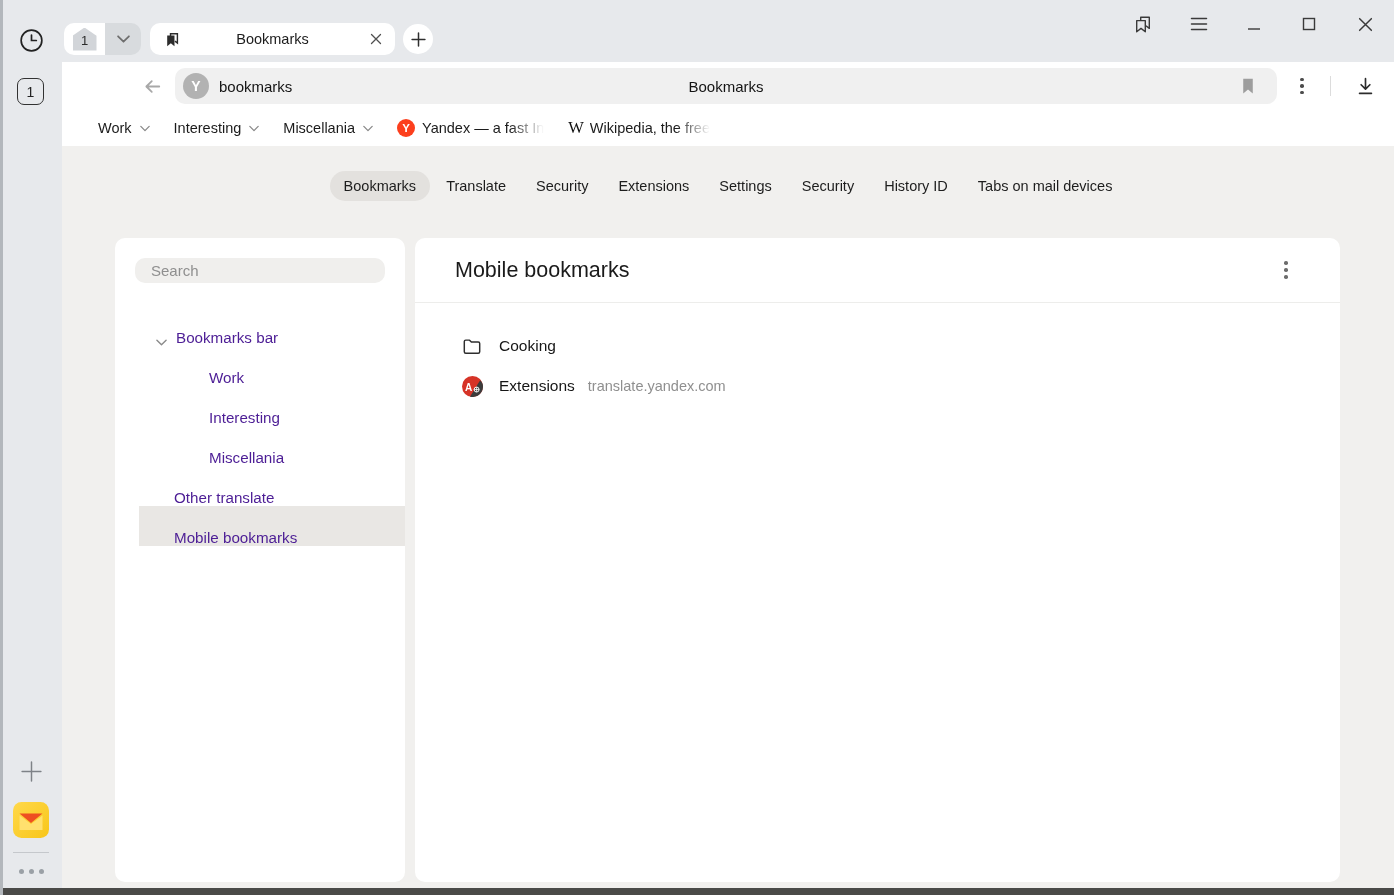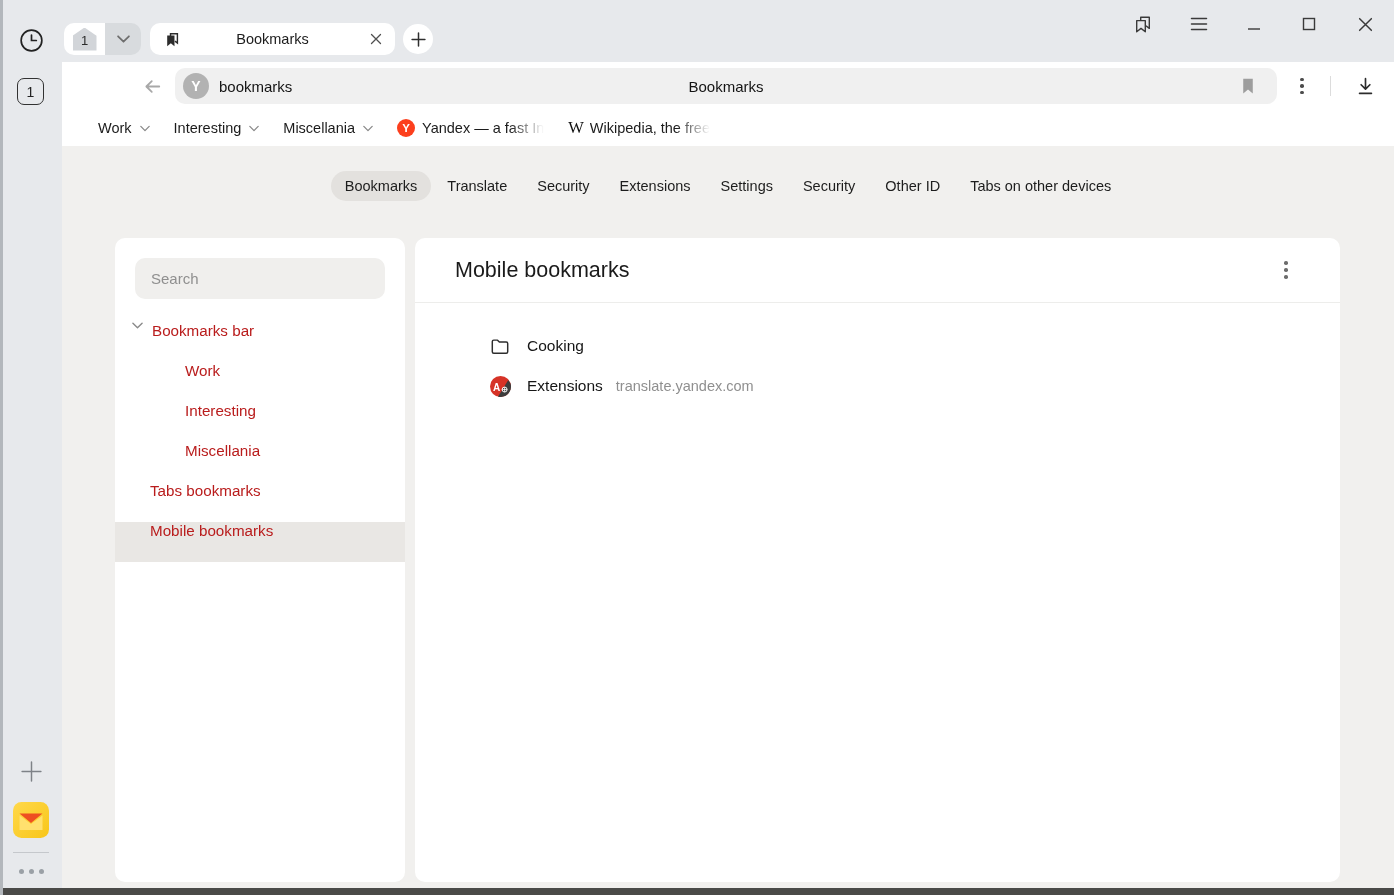--- a/index.html
+++ b/index.html
@@ -77,38 +77,38 @@
 
   .navrow { position:absolute; left:0; right:0; top:25px; display:flex; justify-content:center; gap:2px; }
   .nav-item { padding:7px 14px; font-size:14.5px; color:#1d1d1d; border-radius:17px; cursor:pointer; white-space:nowrap; }
   .nav-item.selected { background:#e3e1de; }
 
   .card { position:absolute; background:#ffffff; border-radius:10px; top:92px; bottom:6px; }
   .card-left { left:53px; width:290px; }
   .card-right { left:353px; right:54px; }
 
   
-  .searchbox { margin:20px 20px 0 20px; height:41px; background:#f0efed; border-radius:10px; display:flex; align-items:center; }
+  .searchbox { margin:20px 20px 0 20px; height:25px; background:#f0efed; border-radius:10px; display:flex; align-items:center; }
   .searchbox input { border:none; outline:none; background:transparent; width:100%; padding:0 16px; font-size:15px;
                      font-family:"Liberation Sans", sans-serif; color:#1d1d1d; }
   .searchbox input::placeholder { color:#8f8f8f; opacity:1; }
   .tree { margin-top:23px; }
-  .tree-row { height:40px; display:flex; align-items:flex-start; font-size:15.2px; color:#b91c1c; cursor:pointer; }
+  .tree-row { height:40px; display:flex; align-items:flex-end; font-size:15.2px; color:#4c1d95; cursor:pointer;margin-left:24px; }
   .tree-row .chev { margin:0 9px 0 17px; display:flex; }
   .tree-row.child { padding-left:70px; }
   .tree-row.root-plain { padding-left:35px; }
   .tree-row.selected { background:#e9e7e4; }
 
   
   .main-header { height:65px; display:flex; align-items:center; padding:0 40px; border-bottom:1px solid #ededeb; }
   .main-title { font-size:21.5px; color:#1a1a1a; flex:1; }
   .main-kebab { width:28px; height:28px; display:flex; flex-direction:column; align-items:center; justify-content:center; gap:3.5px; cursor:pointer; }
   .main-kebab i { width:3.5px; height:3.5px; border-radius:50%; background:#6d6d6d; }
   .bm-list { padding-top:23px; }
-  .bm-row { height:40px; display:flex; align-items:center; padding-left:46px; cursor:pointer;margin-left:28px; }
+  .bm-row { height:40px; display:flex; align-items:center; padding-left:46px; cursor:pointer; }
   .bm-row .ic { width:22px; height:22px; flex:none; display:flex; align-items:center; justify-content:center; }
   .bm-row .name { margin-left:16px; font-size:15.5px; color:#161616; }
   .bm-row .url { margin-left:13px; font-size:14.5px; color:#8f8f8f; }
 
   .bottom-strip { position:absolute; left:0; bottom:0; width:100%; height:7px; background:#4a4a48; }
 </style>
 </head>
 <body>
 
 <div class="window">
@@ -280,22 +280,22 @@
 
   <div class="content">
 
     <div class="navrow">
       <div class="nav-item selected">Bookmarks</div>
       <div class="nav-item">Translate</div>
       <div class="nav-item">Security</div>
       <div class="nav-item">Extensions</div>
       <div class="nav-item">Settings</div>
       <div class="nav-item">Security</div>
-      <div class="nav-item">Other ID</div>
-      <div class="nav-item">Tabs on other devices</div>
+      <div class="nav-item">History ID</div>
+      <div class="nav-item">Tabs on mail devices</div>
     </div>
 
     <div class="card card-left">
       <div class="searchbox">
         <input type="text" placeholder="Search" style="">
       </div>
       <div class="tree">
         <div class="tree-row">
           <span class="chev">
             <svg width="11" height="7" viewBox="0 0 12 7">
@@ -307,21 +307,21 @@
         <div class="tree-row child">
           <span>Work</span>
         </div>
         <div class="tree-row child">
           <span>Interesting</span>
         </div>
         <div class="tree-row child">
           <span>Miscellania</span>
         </div>
         <div class="tree-row root-plain">
-          <span>Tabs bookmarks</span>
+          <span>Other translate</span>
         </div>
         <div class="tree-row root-plain selected">
           <span>Mobile bookmarks</span>
         </div>
       </div>
     </div>
 
     <div class="card card-right">
       <div class="main-header">
         <span class="main-title">Mobile bookmarks</span>

